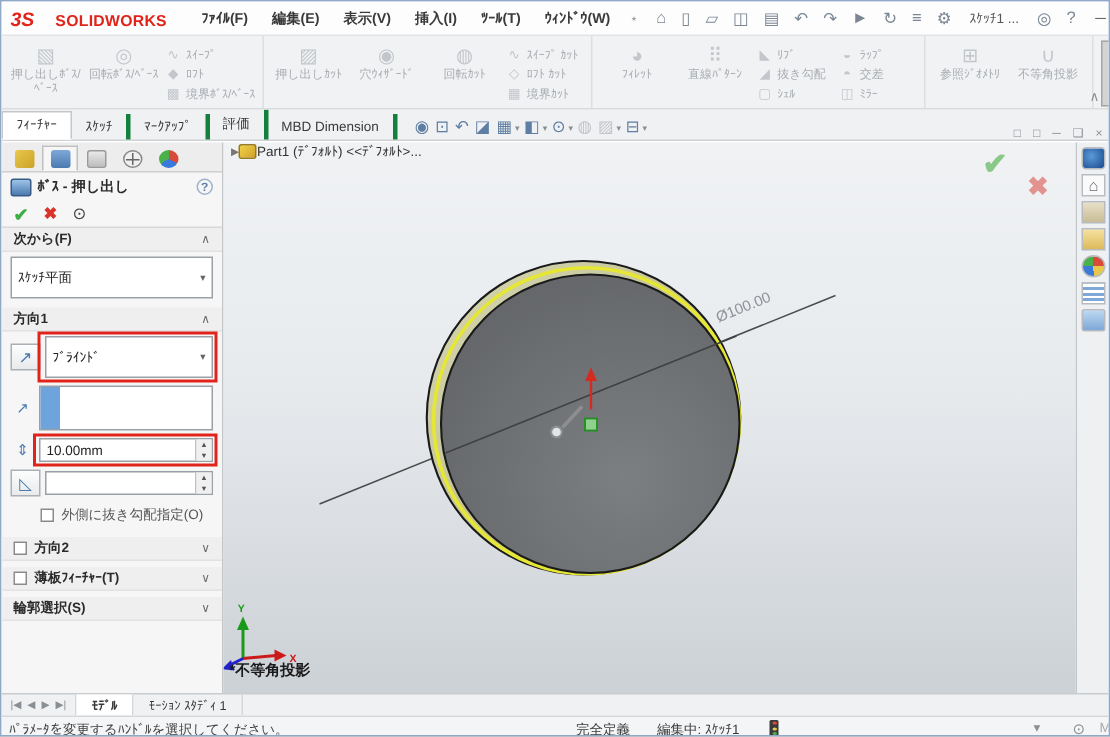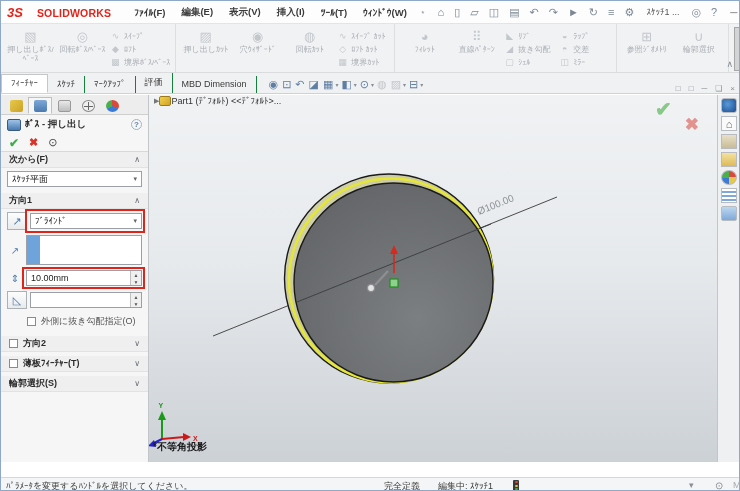--- a/index.html
+++ b/index.html
@@ -26,21 +26,21 @@
           color:#a9adb2;text-align:center;line-height:1.15;padding-top:1px;}
   .bigbtn .bicon{width:22px;height:17px;color:#c3c7cb;font-size:13px;line-height:17px;}
   .bigbtn.active3d{background:#d4d4d4;border:1px solid #a6a6a6;color:#2f2f2f;width:52px;justify-content:center;font-size:8.5px;}
   .smallcol{display:flex;flex-direction:column;justify-content:center;gap:1px;min-width:52px;}
   .smallitem{display:flex;align-items:center;gap:3px;font-size:8px;color:#a9adb2;height:12px;white-space:nowrap;}
   .sicon{width:11px;font-size:9px;color:#c3c7cb;text-align:center;}
   .ribcollapse{position:absolute;right:6px;bottom:3px;color:#8a8f94;font-size:9px;}
 
   
   .tabrow{height:21px;background:#f0f1f3;border-bottom:1px solid #cfd2d5;display:flex;align-items:flex-end;}
-  .ctab{font-size:9px;color:#3a3a3a;padding:3px 9px 4px 9px;border-right:1px solid #15803d;white-space:nowrap;}
+  .ctab{font-size:9px;color:#3a3a3a;padding:3px 9px 4px 9px;border-right:3px solid #15803d;white-space:nowrap;}
   .ctab.active{background:#fff;border-top:1px solid #c4c7ca;border-left:1px solid #c4c7ca;border-right:1px solid #c4c7ca;border-bottom:1px solid #fff;}
   .hud{display:flex;align-items:center;margin-left:10px;padding-bottom:2px;}
   .hicon{font-size:11px;color:#5f7ea3;margin:0 2px;}
   .hicon.dis{color:#c0c4c8;}
   .dd{font-size:6px;color:#8a8f94;margin:0 1px 0 0;}
   .winctl2{font-size:8px;color:#8a8f94;padding:0 4px;}
 
   
   .main{position:absolute;top:94px;left:0;width:740px;height:367px;display:flex;}
 
@@ -63,21 +63,21 @@
          display:flex;align-items:center;justify-content:center;font-size:8px;font-weight:bold;}
   .pmactions{height:18px;display:flex;align-items:center;gap:10px;padding:0 8px;border-bottom:1px solid #d8d8d8;}
   .okmark{color:#3fae49;font-size:12px;font-weight:bold;}
   .cancelmark{color:#d9332a;font-size:11px;font-weight:bold;}
   .eyemark{color:#444;font-size:11px;}
   .sect{height:16px;display:flex;align-items:center;padding:0 8px;font-weight:bold;color:#2b2b2b;border-bottom:1px solid #e2e2e2;background:#efefef;}
   .sect .chev{margin-left:auto;color:#6a6f74;font-weight:normal;font-size:8px;}
   .sect .cb{margin-right:5px;}
   .cb{width:9px;height:9px;border:1px solid #8a8a8a;background:#fff;display:inline-block;}
   .fieldrow{display:flex;align-items:center;padding:3px 6px 2px 6px;gap:3px;position:relative;}
-  .combo{flex:1;height:16px;background:#fff;border:1px solid #9aa0a6;display:flex;align-items:center;padding:0 4px;color:#222;}
+  .combo{flex:1;height:28px;background:#fff;border:1px solid #9aa0a6;display:flex;align-items:center;padding:0 4px;color:#222;}
   .combo .ar{margin-left:auto;color:#666;font-size:7px;}
   .iconbtn{width:20px;height:18px;border:1px solid #aab0b6;background:linear-gradient(180deg,#fdfdfd,#e8eaec);
            display:flex;align-items:center;justify-content:center;color:#4a7ab0;font-size:11px;}
   .minicon{width:16px;text-align:center;color:#4a7ab0;font-size:10px;}
   .redbox{position:absolute;border:2px solid #e0241c;pointer-events:none;}
   .listbox{flex:1;height:30px;background:#fff;border:1px solid #9aa0a6;position:relative;}
   .bluefill{position:absolute;left:0;top:0;width:13px;height:100%;background:#6ea3dc;}
   .spinner{flex:1;height:16px;background:#fff;border:1px solid #9aa0a6;display:flex;align-items:center;padding:0 0 0 4px;color:#222;}
   .spinbtns{margin-left:auto;width:11px;height:100%;border-left:1px solid #c0c0c0;display:flex;flex-direction:column;}
   .spinbtns span{flex:1;display:flex;align-items:center;justify-content:center;font-size:5px;color:#555;background:#f0f0f0;}
@@ -252,21 +252,21 @@
           </div>
       </div>
     </div>
     <div class="rgroup">
       <div class="bigbtn">
         <span class="bicon">⊞</span>
         <span>参照ｼﾞｵﾒﾄﾘ</span>
       </div>
       <div class="bigbtn">
         <span class="bicon">∪</span>
-        <span>輪郭選択</span>
+        <span>不等角投影</span>
       </div>
     </div>
     <div class="rgroup">
       <div class="bigbtn active3d">
         
         
       </div>
     </div>
     <span class="ribcollapse">∧</span>
   </div>
@@ -473,20 +473,30 @@
           <span class="tp-home">⌂</span>
         </div>
       <div class="tpico tp-lib"></div>
       <div class="tpico tp-folder"></div>
       <div class="tpico tp-pal"></div>
       <div class="tpico tp-props"></div>
       <div class="tpico tp-forum"></div>
     </div>
   </div>
 
+  <div class="docktabs">
+    <div class="navbtns">
+      <span>|◀</span>
+      <span>◀</span>
+      <span>▶</span>
+      <span>▶|</span>
+    </div>
+    <div class="dtab active">ﾓﾃﾞﾙ</div>
+    <div class="dtab">ﾓｰｼｮﾝ ｽﾀﾃﾞｨ 1</div>
+  </div>
 
   <div class="statusbar">
     <span class="st-hint">ﾊﾟﾗﾒｰﾀを変更するﾊﾝﾄﾞﾙを選択してください。</span>
     <span class="st-def">完全定義</span>
     <span class="st-edit">編集中: ｽｹｯﾁ1</span>
     <span class="tlight">
         <i style="background:#e04a3a"></i>
         <i style="background:#e8c84a"></i>
         <i style="background:#4ab04a"></i>
       </span>

